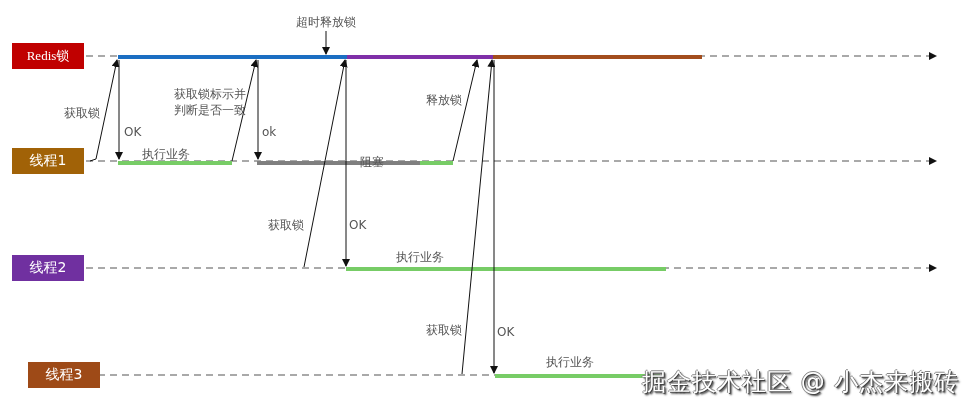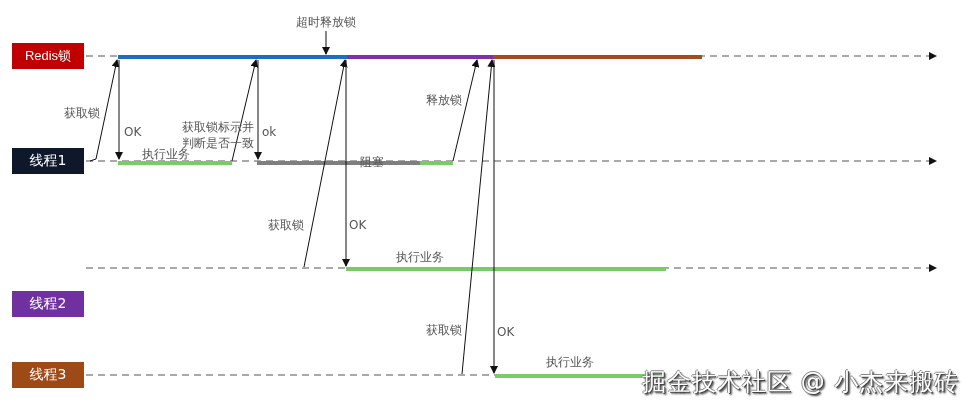--- a/index.html
+++ b/index.html
@@ -61,30 +61,30 @@
     <line x1="346" y1="60" x2="346" y2="266" marker-end="url(#ah)"></line>
 
     <line x1="453" y1="161" x2="477" y2="60" marker-end="url(#ah)"></line>
 
     <line x1="462" y1="374" x2="492" y2="60" marker-end="url(#ah)"></line>
 
     <line x1="494" y1="60" x2="494" y2="373" marker-end="url(#ah)"></line>
   </g>
 </svg>
 
-<div class="label-box" style="left:12px;top:43px;width:72px;height:26px;background:#c00000;font-family:Liberation Sans, sans-serif;font-size:13px;">Redis锁</div>
-<div class="label-box" style="left:12px;top:148px;width:72px;height:26px;background:#0f172a;">线程1</div>
-<div class="label-box" style="left:12px;top:255px;width:72px;height:26px;background:#7030a0;margin-top:36px;">线程2</div>
-<div class="label-box" style="left:12px;top:362px;width:72px;height:26px;background:#9e4a17;">线程3</div>
+<div class="label-box" style="left:12px;top:43px;width:72px;height:26px;background:#c00000;font-family:Liberation Serif, serif;font-size:13px;">Redis锁</div>
+<div class="label-box" style="left:12px;top:148px;width:72px;height:26px;background:#a16207;">线程1</div>
+<div class="label-box" style="left:12px;top:255px;width:72px;height:26px;background:#7030a0;">线程2</div>
+<div class="label-box" style="left:28px;top:362px;width:72px;height:26px;background:#9e4a17;">线程3</div>
 
 <div class="ann" style="left:296px;top:14px;">超时释放锁</div>
 <div class="ann" style="left:64px;top:105px;">获取锁</div>
 <div class="ann" style="left:124px;top:124px;">OK</div>
 <div class="ann" style="left:142px;top:146px;">执行业务</div>
-<div class="ann multi" style="left:182px;top:86px;width:76px;margin-top:33px;">获取锁标示并判断是否一致</div>
+<div class="ann multi" style="left:174px;top:86px;width:76px;">获取锁标示并判断是否一致</div>
 <div class="ann" style="left:262px;top:124px;">ok</div>
 <div class="ann" style="left:360px;top:146px;margin-top:8px;">阻塞</div>
 <div class="ann" style="left:426px;top:92px;">释放锁</div>
 <div class="ann" style="left:268px;top:217px;">获取锁</div>
 <div class="ann" style="left:349px;top:217px;">OK</div>
 <div class="ann" style="left:396px;top:249px;">执行业务</div>
 <div class="ann" style="left:426px;top:322px;">获取锁</div>
 <div class="ann" style="left:497px;top:324px;">OK</div>
 <div class="ann" style="left:546px;top:354px;">执行业务</div>
 

